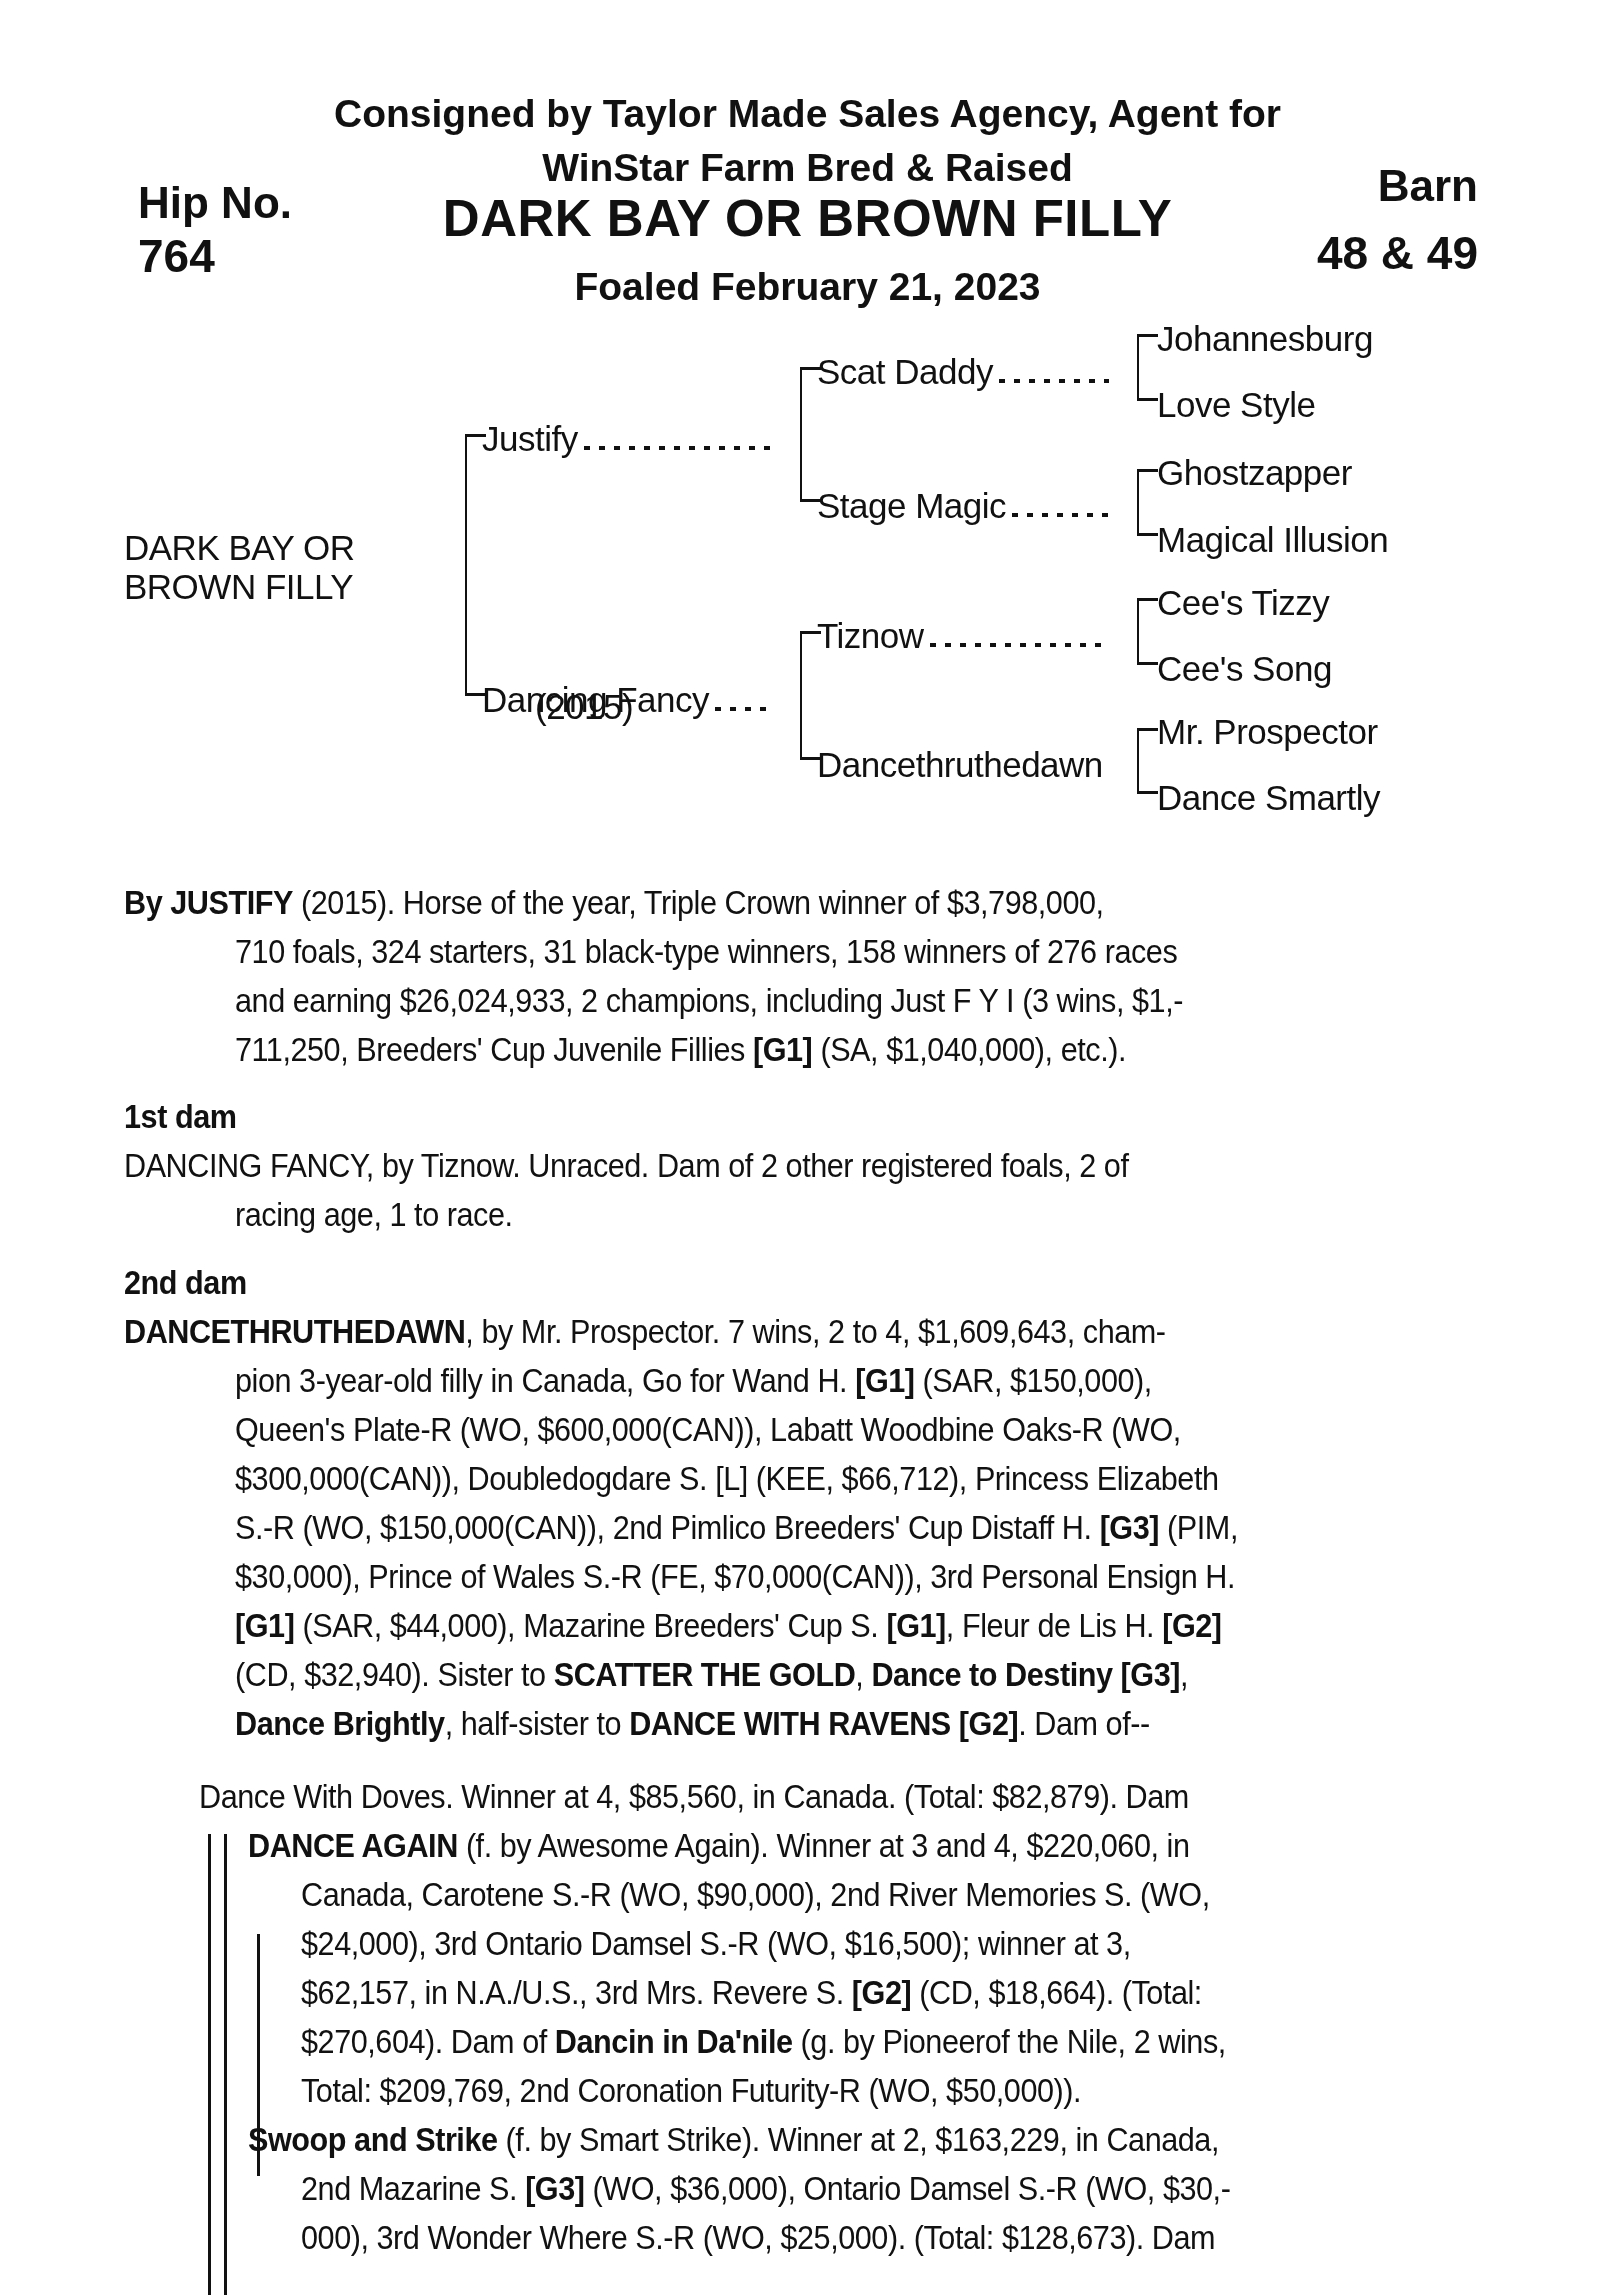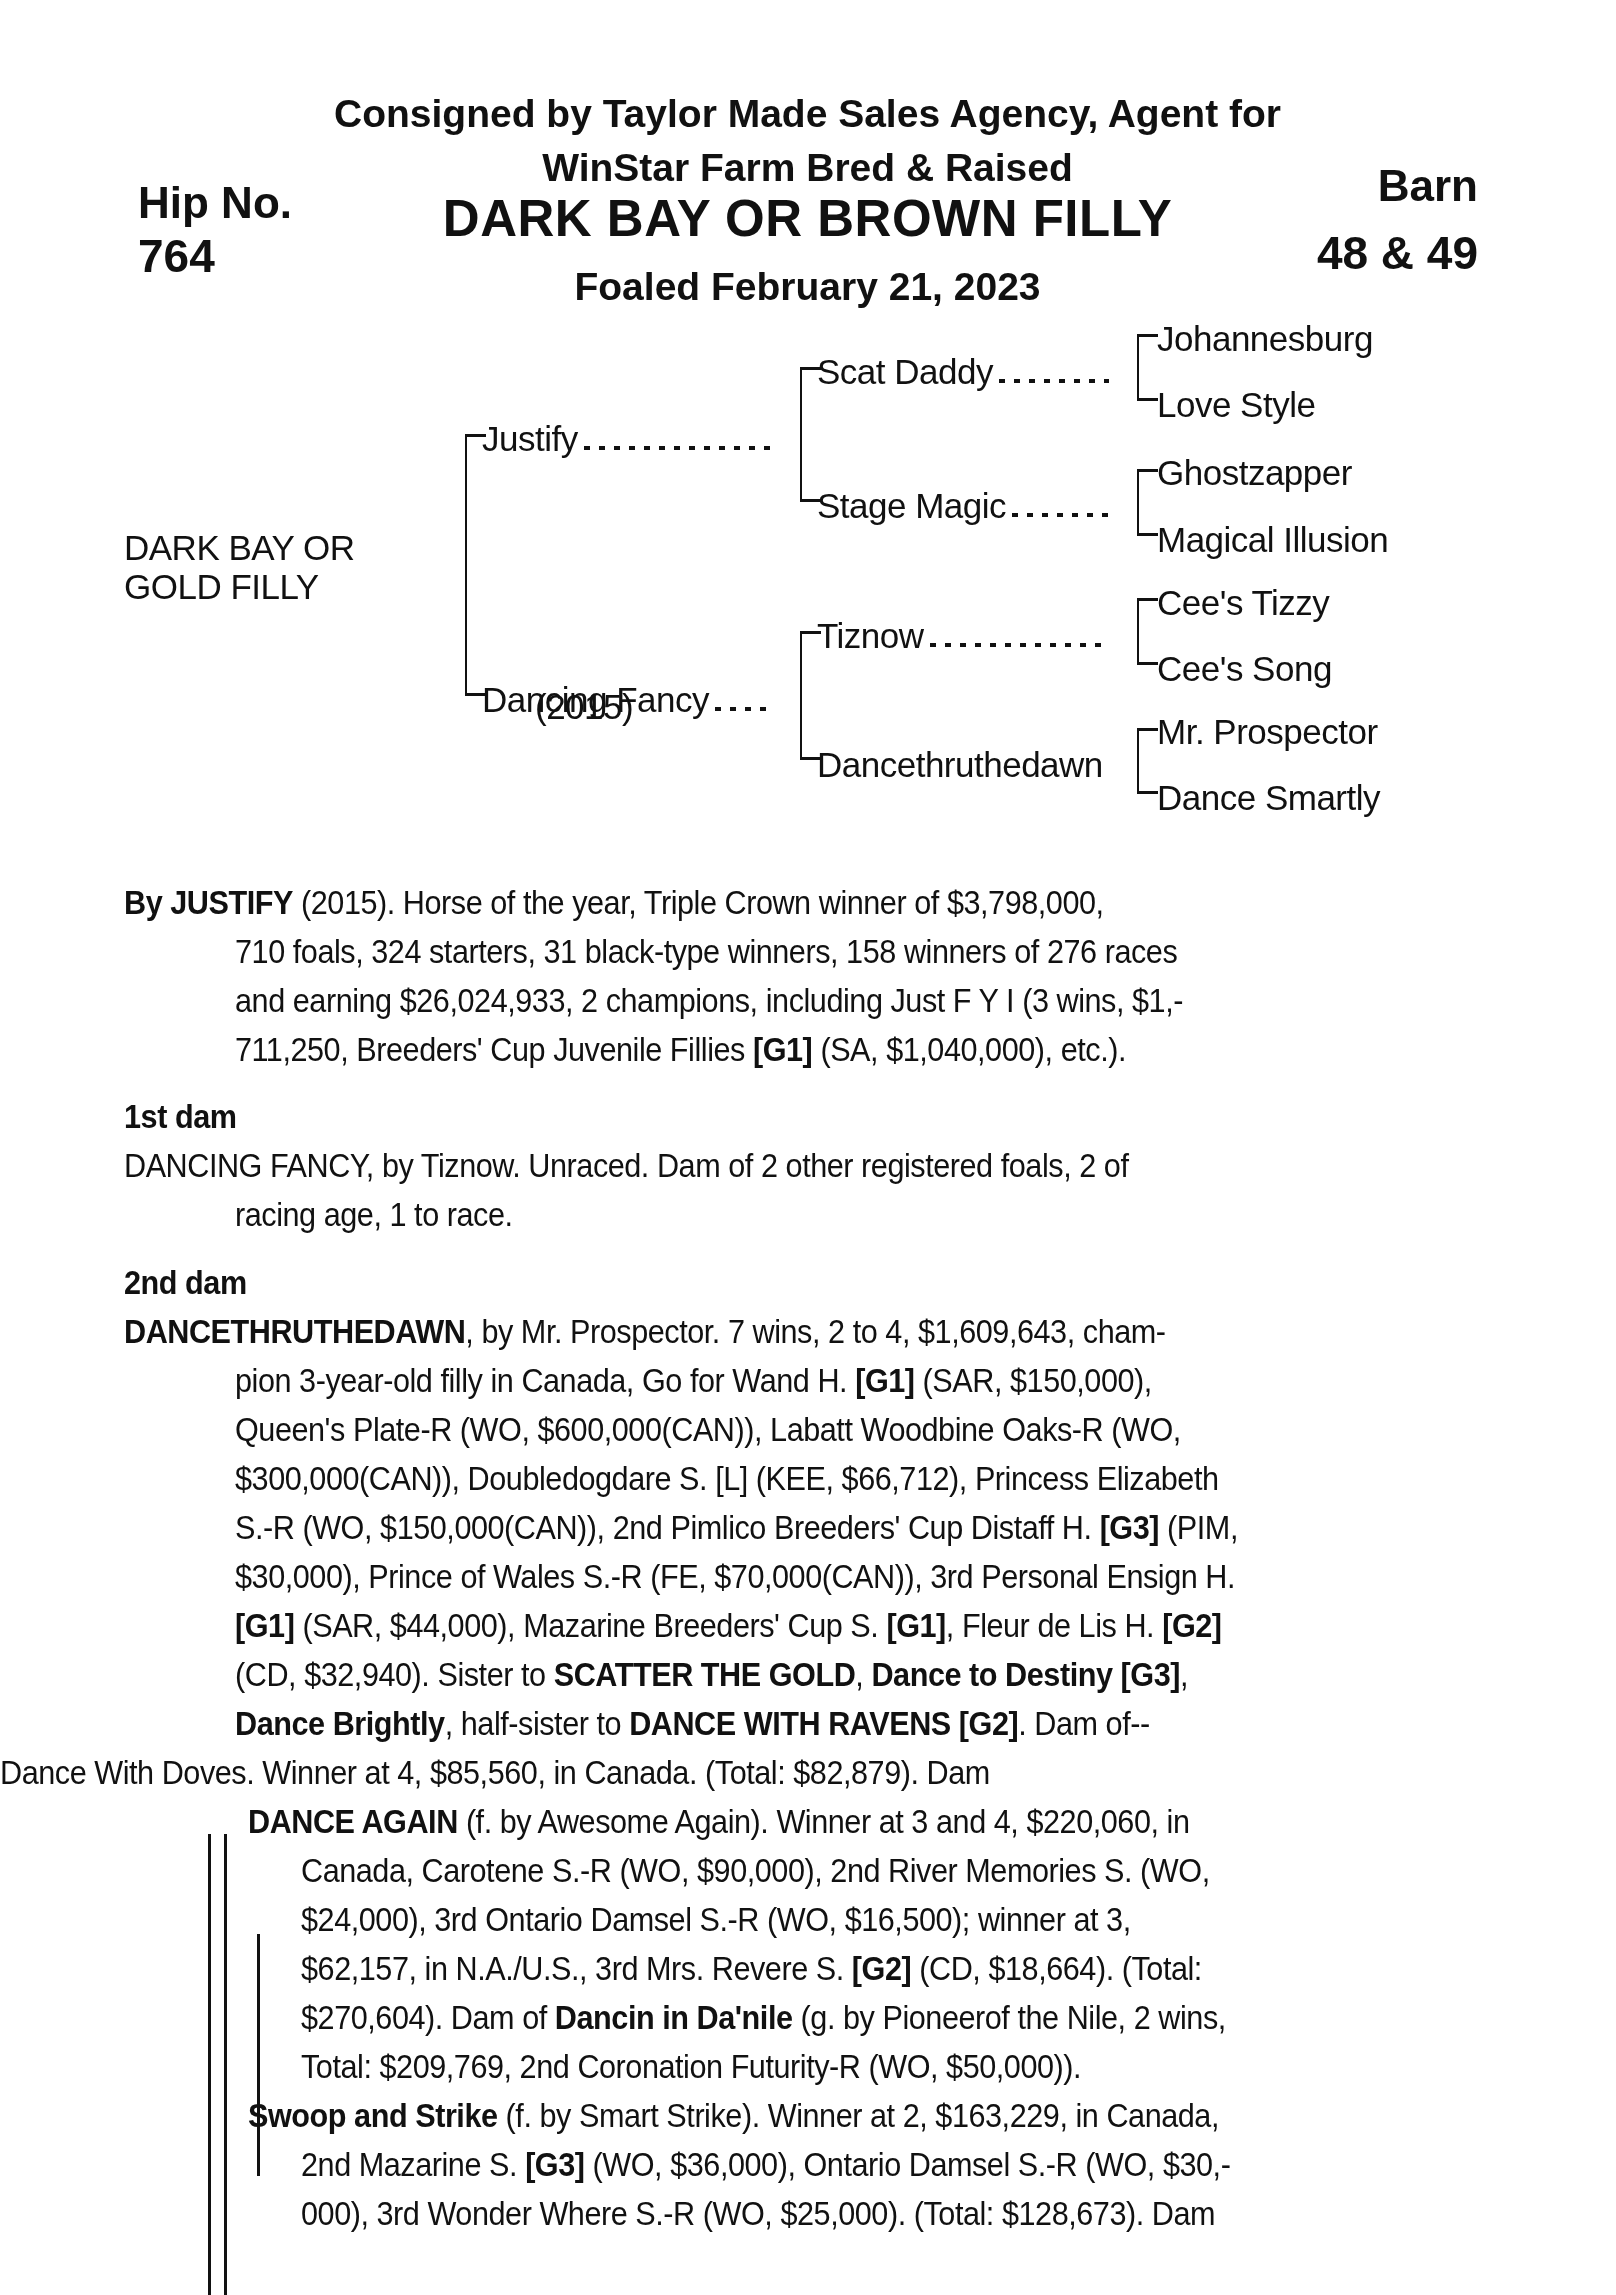--- a/index.html
+++ b/index.html
@@ -53,21 +53,21 @@
   .b-3b{left:1137px;top:469px;height:67px;}
   .b-3c{left:1137px;top:598px;height:67px;}
   .b-3d{left:1137px;top:728px;height:66px;}
 
   
   #bodytext{position:absolute;left:0;top:878px;width:1616px;}
   .line{height:49px;line-height:49px;font-size:34px;letter-spacing:-0.5px;white-space:nowrap;}
   .line .t{display:inline-block;transform:scaleX(0.9);transform-origin:0 50%;}
   .p0 .f{padding-left:124px;}
   .p0 .c{padding-left:235px;}
-  .p1 .f{}
+  .p1 .f{padding-left:199px;margin-top:24px;}
   .p1 .c{padding-left:301px;}
   .p2 .f{padding-left:248px;}
   .p2 .c{padding-left:301px;}
   .h{margin-top:18.4px;}
   .h .f{padding-left:124px;}
 
   
   .vrule{position:absolute;width:2.8px;background:#111;}
   #vr-outer-a{left:208px;top:1834px;height:587px;}
   #vr-outer-b{left:224px;top:1834px;height:587px;}
@@ -85,21 +85,21 @@
   <div id="barn-label" class="barnblock">Barn</div>
   <div id="barn-number" class="barnblock">48 &amp; 49</div>
   <div id="title" class="hdr-center">DARK BAY OR BROWN FILLY</div>
   <div id="foaled" class="hdr-center">Foaled February 21, 2023</div>
 
   <div id="tree">
     <div class="tnode n-subj1">
         <span class="tname">DARK BAY OR</span>
       </div>
     <div class="tnode n-subj2">
-        <span class="tname">GOLD FILLY</span>
+        <span class="tname">BROWN FILLY</span>
       </div>
 
     <div class="tnode n-sire">
         <span class="tname">Justify</span>
         <span class="leader"></span>
       </div>
     <div class="tnode n-dam">
         <span class="tname">Dancing Fancy</span>
         <span class="leader"></span>
       </div>

